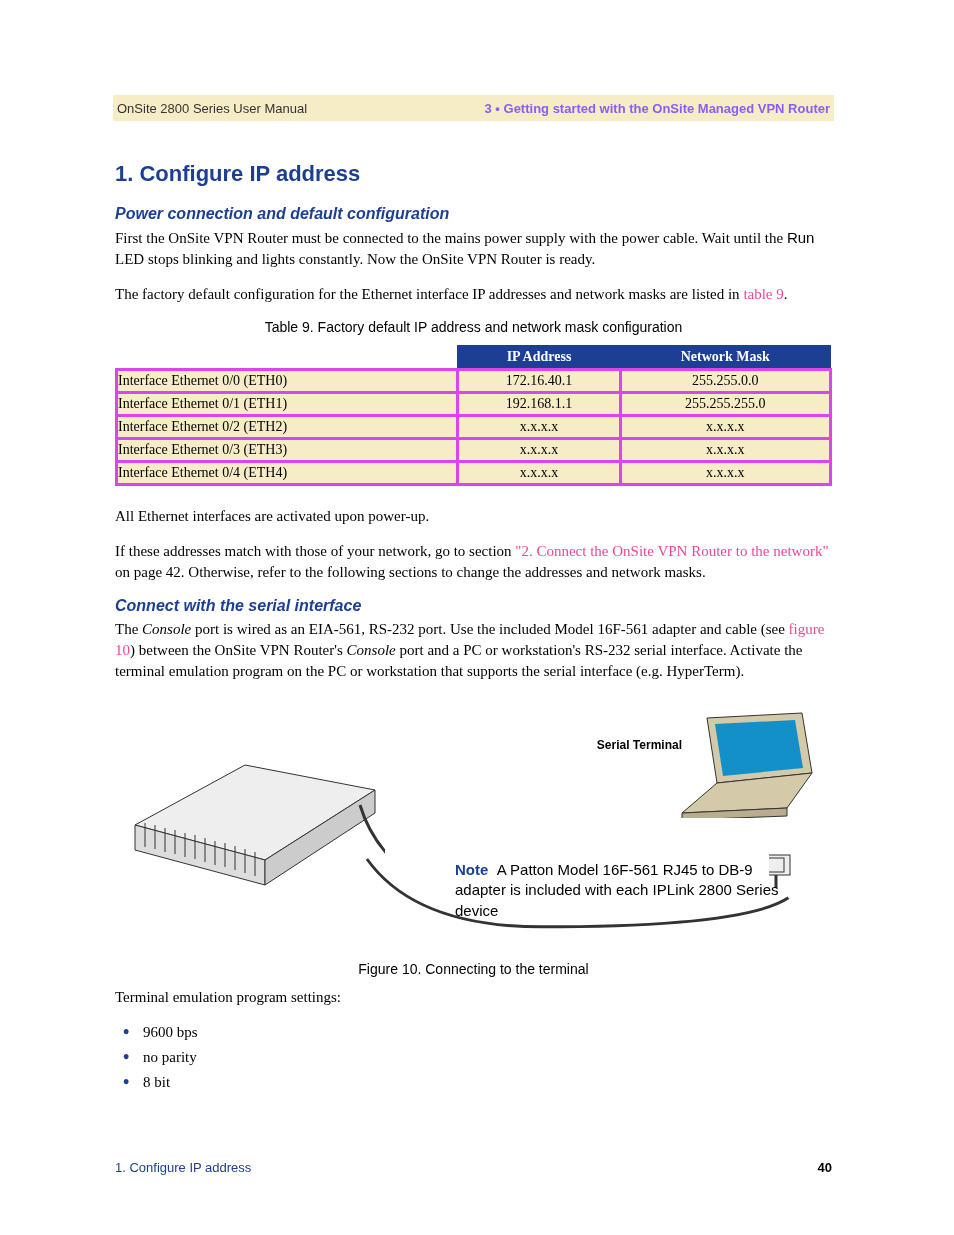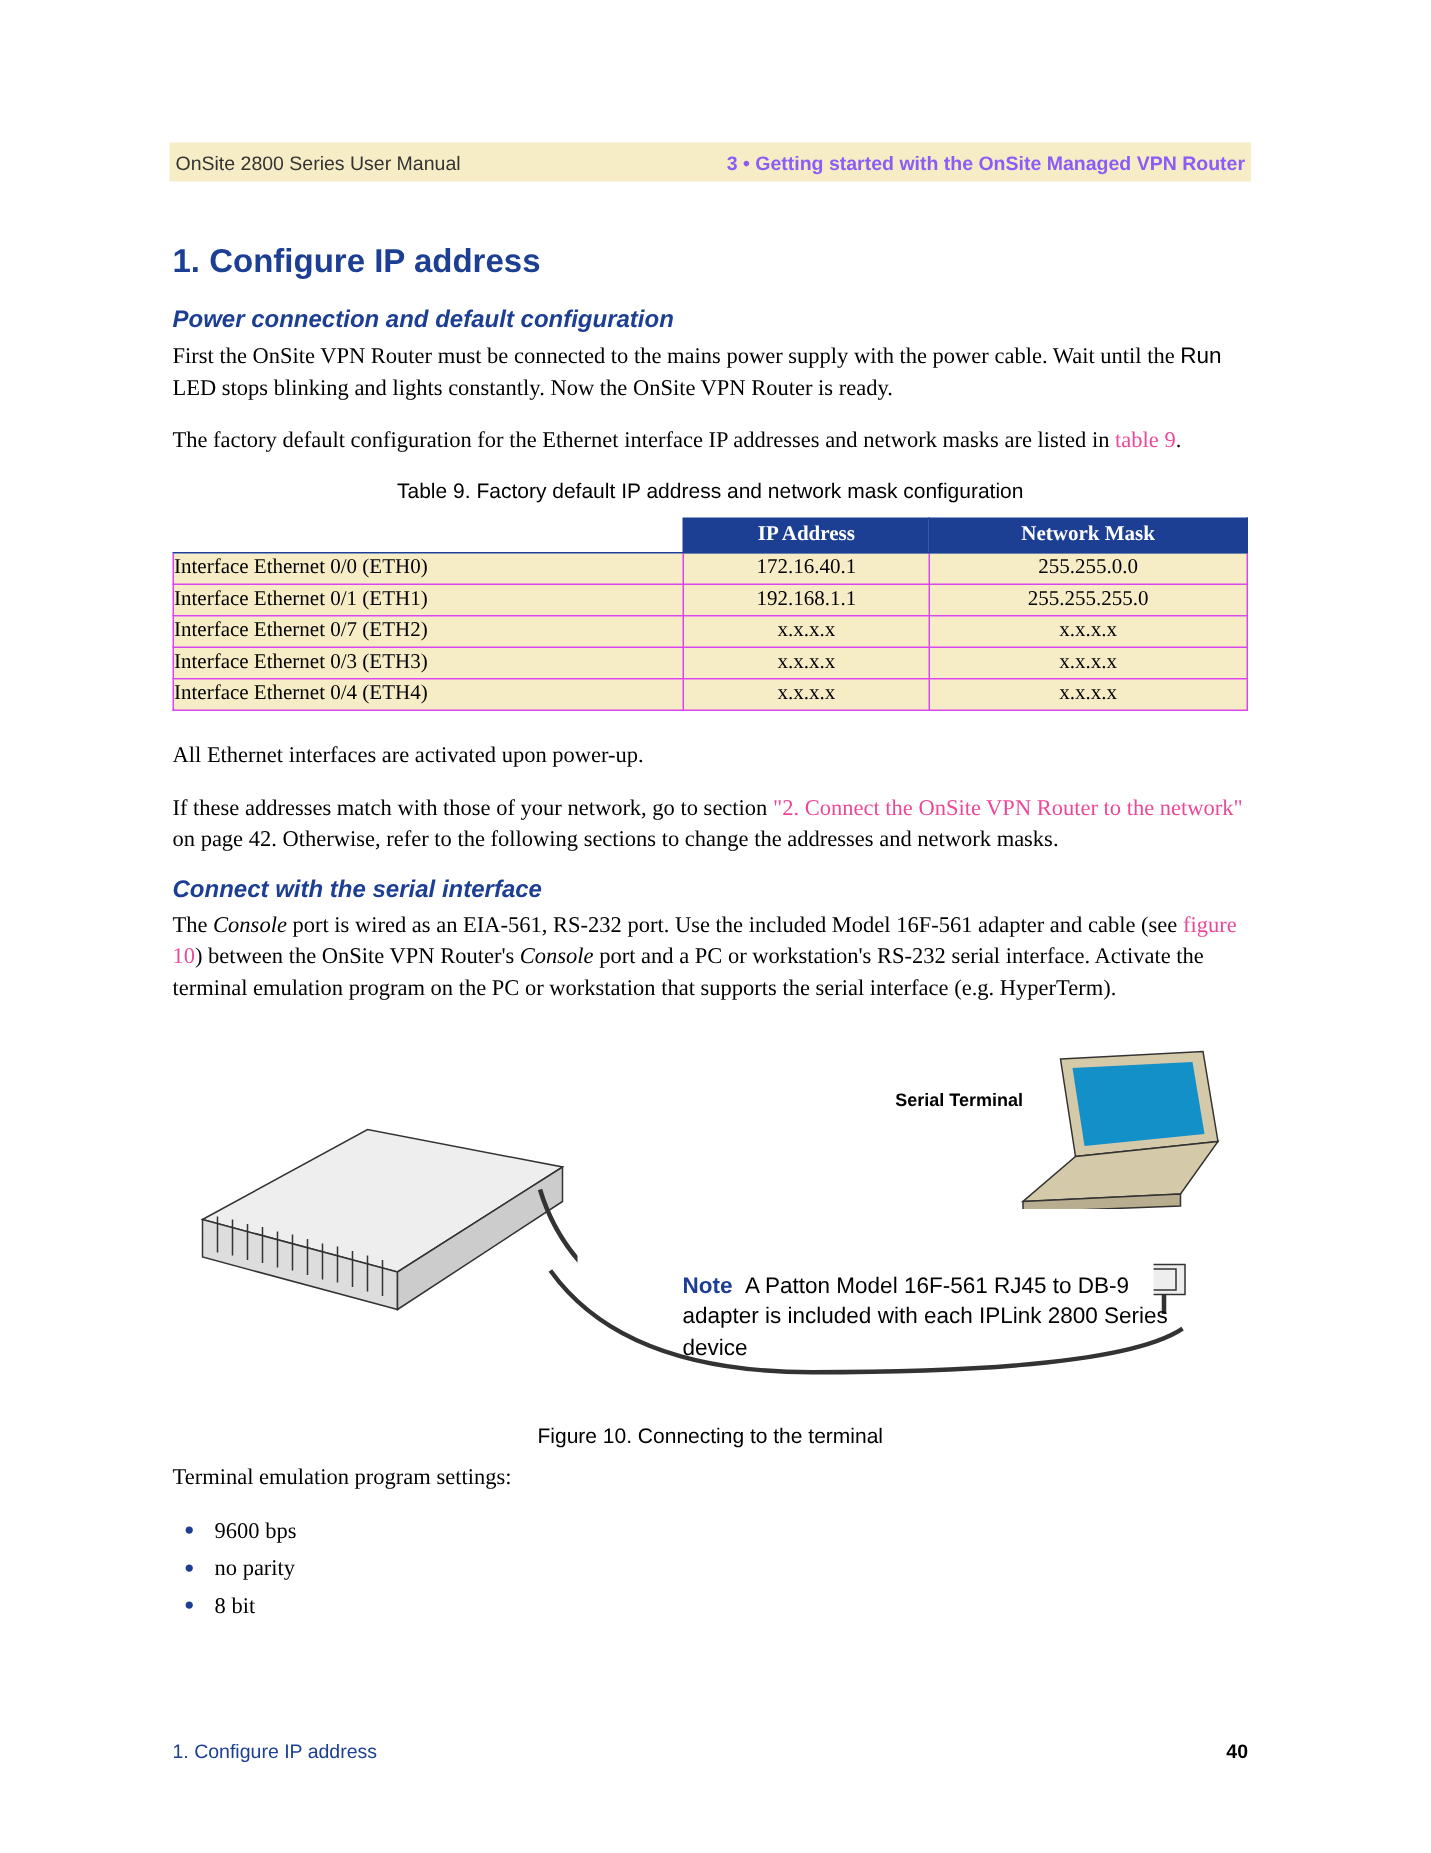--- a/index.html
+++ b/index.html
@@ -62,21 +62,21 @@
   th {
     background: #1c3f94;
     color: #fff;
     font-weight: bold;
     padding: 3px 8px;
     border: 1px solid #1c3f94;
   }
   th:first-child { background: #fff; border-top:1px solid #fff; border-left:1px solid #fff; border-right:1px solid #1c3f94; }
   td {
     background: #f6edc7;
-    border: 1px solid #d946ef;
+    border: 3px solid #d946ef;
     padding: 2px 0;
   }
   td:first-child { text-align: left; }
   td:nth-child(2), td:nth-child(3) { text-align: center; }
   .figure {
     height: 255px;
     margin: 18px 0 4px 0;
     position: relative;
   }
   .router-box {
@@ -162,21 +162,21 @@
           <td>Interface Ethernet 0/0 (ETH0)</td>
           <td>172.16.40.1</td>
           <td>255.255.0.0</td>
         </tr>
     <tr>
           <td>Interface Ethernet 0/1 (ETH1)</td>
           <td>192.168.1.1</td>
           <td>255.255.255.0</td>
         </tr>
     <tr>
-          <td>Interface Ethernet 0/7 (ETH2)</td>
+          <td>Interface Ethernet 0/2 (ETH2)</td>
           <td>x.x.x.x</td>
           <td>x.x.x.x</td>
         </tr>
     <tr>
           <td>Interface Ethernet 0/3 (ETH3)</td>
           <td>x.x.x.x</td>
           <td>x.x.x.x</td>
         </tr>
     <tr>
           <td>Interface Ethernet 0/4 (ETH4)</td>

